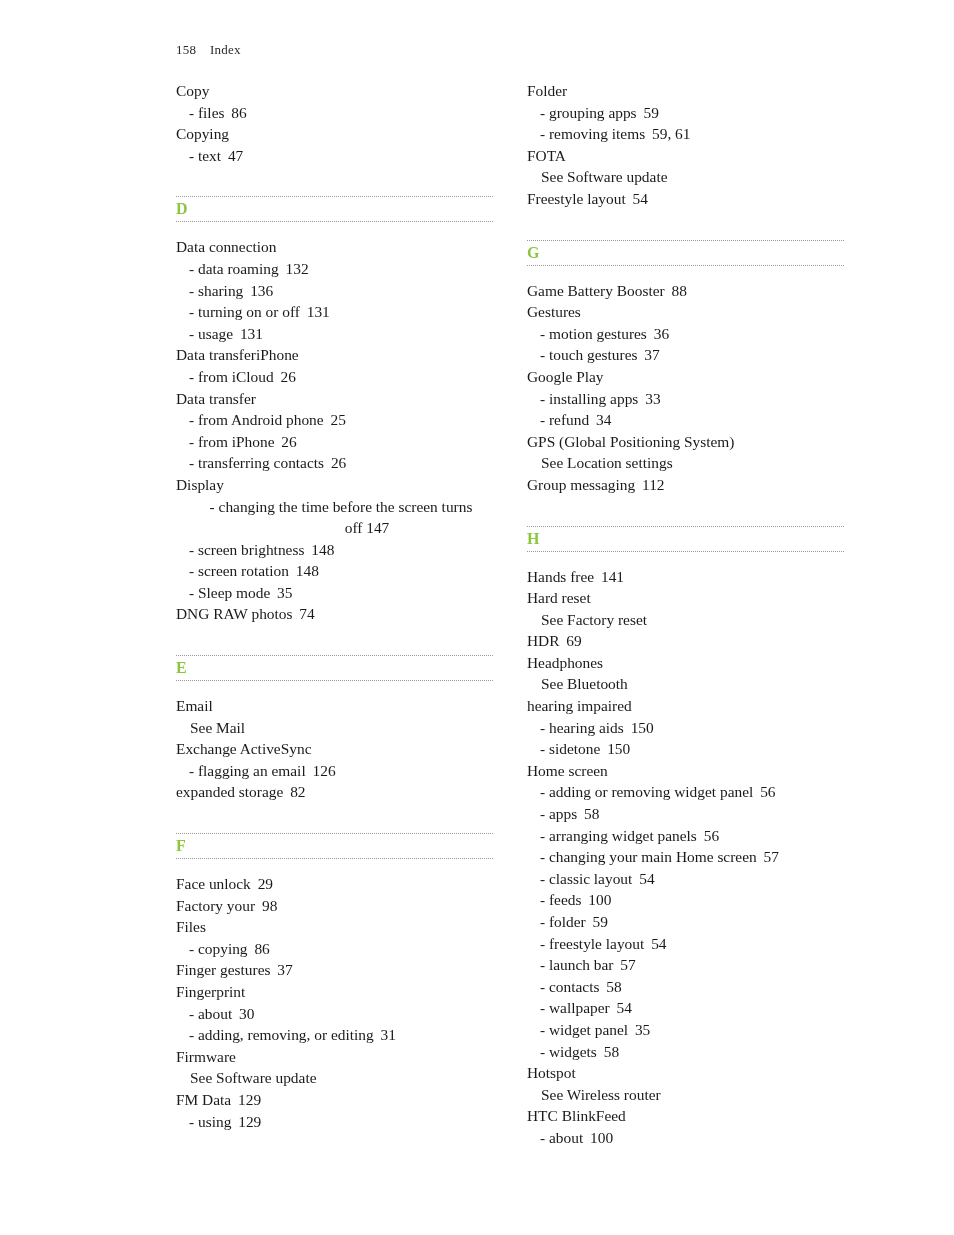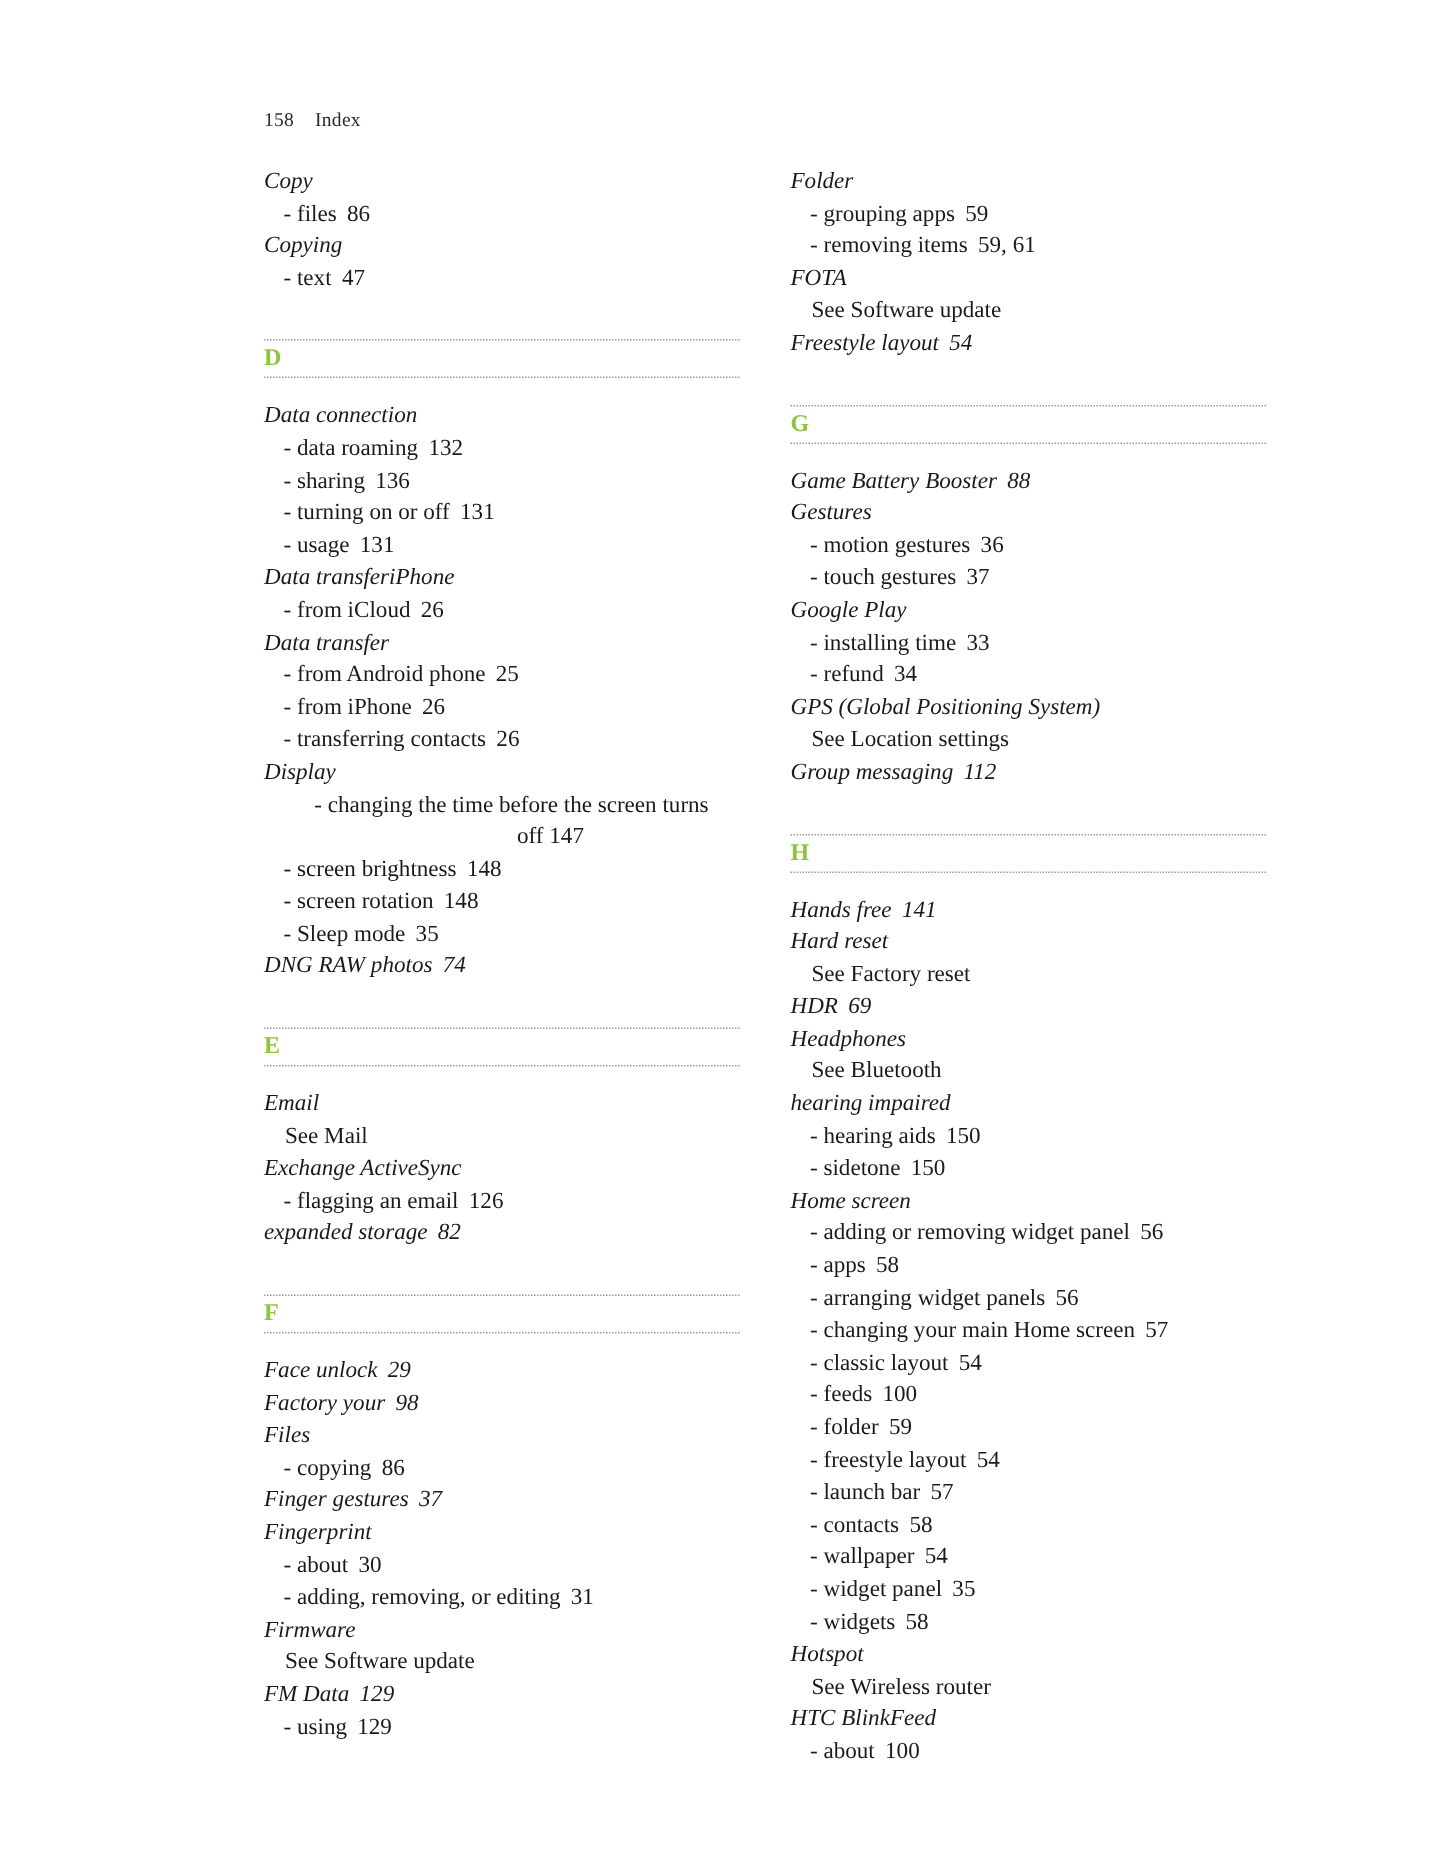--- a/index.html
+++ b/index.html
@@ -13,21 +13,20 @@
     height: 1235px;
     position: relative;
     font-family: "Liberation Serif", "DejaVu Serif", serif;
     color: #1a1a1a;
     overflow: hidden;
   }
 
   .page {
     position: absolute;
     inset: 0;
-    margin-top: 30px;
   }
 
   
   .runhead {
     position: absolute;
     left: 176px;
     top: 42px;
     font-size: 13px;
     letter-spacing: .2px;
     color: #2b2b2b;
@@ -82,21 +81,20 @@
     margin: 0;
     padding: 0;
   }
   ul.entries li {
     font-size: 15.4px;
     line-height: 21.6px;
     white-space: nowrap;
   }
   li.lvl0 {
     padding-left: 0;
-    font-style: italic;
   }
   li.lvl1 {
     padding-left: 13px;
   }
   li.see {
     padding-left: 14px;
   }
   li.wrap {
     white-space: normal;
     padding-left: 13px;
@@ -209,21 +207,21 @@
           <div class="letter">G</div>
           <div class="rule"></div>
         </div>
         <div class="gap-after-rule"></div>
         <ul class="entries">
           <li class="lvl0"><span>Game Battery Booster</span> <span class="num">88</span></li>
           <li class="lvl0"><span>Gestures</span></li>
           <li class="lvl1"><span>- motion gestures</span> <span class="num">36</span></li>
           <li class="lvl1"><span>- touch gestures</span> <span class="num">37</span></li>
           <li class="lvl0"><span>Google Play</span></li>
-          <li class="lvl1"><span>- installing time</span> <span class="num">33</span></li>
+          <li class="lvl1"><span>- installing apps</span> <span class="num">33</span></li>
           <li class="lvl1"><span>- refund</span> <span class="num">34</span></li>
           <li class="lvl0"><span>GPS (Global Positioning System)</span></li>
           <li class="see"><span>See Location settings</span></li>
           <li class="lvl0"><span>Group messaging</span> <span class="num">112</span></li>
         </ul>
         <div class="gap-before-rule"></div>
         <div class="letter-block">
           <div class="rule"></div>
           <div class="letter">H</div>
           <div class="rule"></div>

